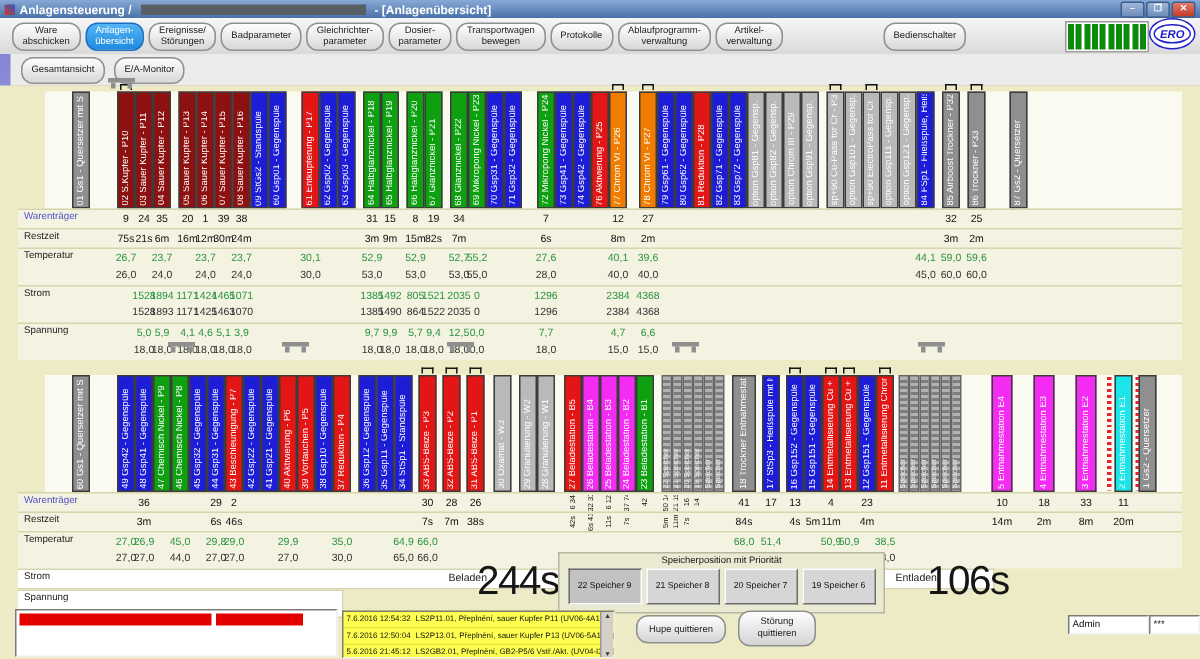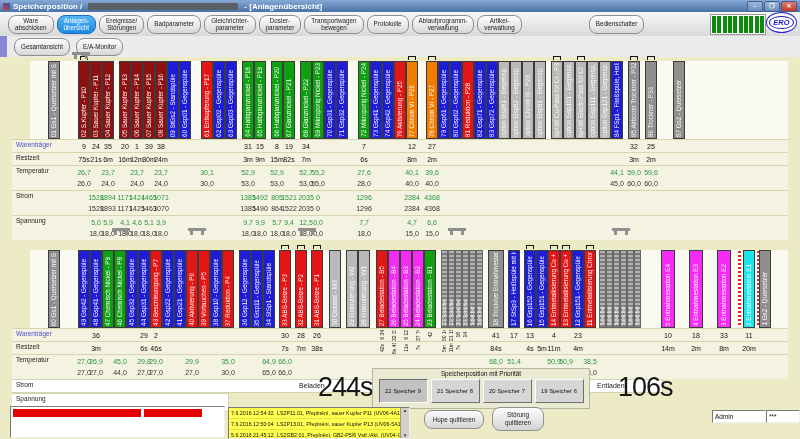--- a/index.html
+++ b/index.html
@@ -99,21 +99,21 @@
   .pill{position:absolute;border:1px solid #8f8f8f;border-radius:8px;
     background:linear-gradient(#fdfdfd,#d4d4d4);font-size:6.3px;line-height:1.2;
     display:flex;flex-direction:column;align-items:center;justify-content:center;color:#222}
   .field{position:absolute;background:#fff;font-size:6.5px;line-height:11px;padding-left:2px;height:11px}
 </style>
 </head>
 <body>
 
 <div id="titlebar">
   <span id="appicon"></span>
-  <span>Speicherposition /</span>
+  <span>Anlagensteuerung /</span>
   <span class="redact"></span>
   <span>- [Anlagenübersicht]</span>
   <span id="winbtns">
     <span class="wbtn">–</span>
     <span class="wbtn">❐</span>
     <span class="wbtn close">✕</span>
   </span>
 </div>
 
 <div id="toolbar">

